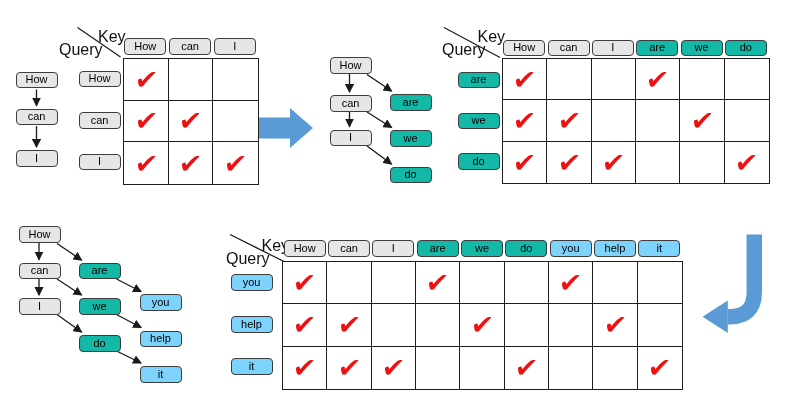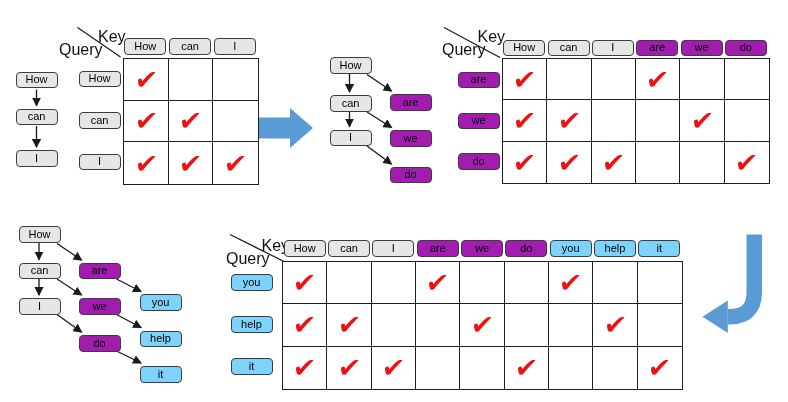--- a/index.html
+++ b/index.html
@@ -11,21 +11,21 @@
   .conn{stroke:#1a1a1a;stroke-width:1.3;fill:none;}
   .dg{stroke:#1a1a1a;stroke-width:1.2;fill:none;}
   .bigarrow{fill:#5b9bd5;}
   .bigstroke{stroke:#5b9bd5;stroke-width:15.5;fill:none;}
   .tok{
     position:absolute;width:42px;height:16.5px;box-sizing:border-box;
     border:1.4px solid #3d3d3d;border-radius:4px;background:#e7e6e6;
     display:flex;align-items:center;justify-content:center;
     font-size:11px;line-height:1;color:#000;z-index:2;white-space:nowrap;
   }
-  .tok.blue{background:#a21caf;text-align:right;}
+  .tok.blue{background:#14b8a6;text-align:right;}
   .tok.yellow{background:#7dd3fc;}
   .axis{position:absolute;font-size:16px;color:#111;z-index:2;line-height:1;}
   .grid{
     position:absolute;display:grid;background:#fff;z-index:2;
     border:1.4px solid #1e1e1e;box-sizing:content-box;
   }
   .m1{left:123px;top:58px;grid-template-columns:repeat(3,44.67px);grid-template-rows:repeat(3,41.67px);}
   .m2{left:502px;top:58px;grid-template-columns:repeat(6,44.33px);grid-template-rows:repeat(3,41.33px);}
   .m3{left:282px;top:261px;grid-template-columns:repeat(9,44.33px);grid-template-rows:repeat(3,42.33px);}
   .cell{

